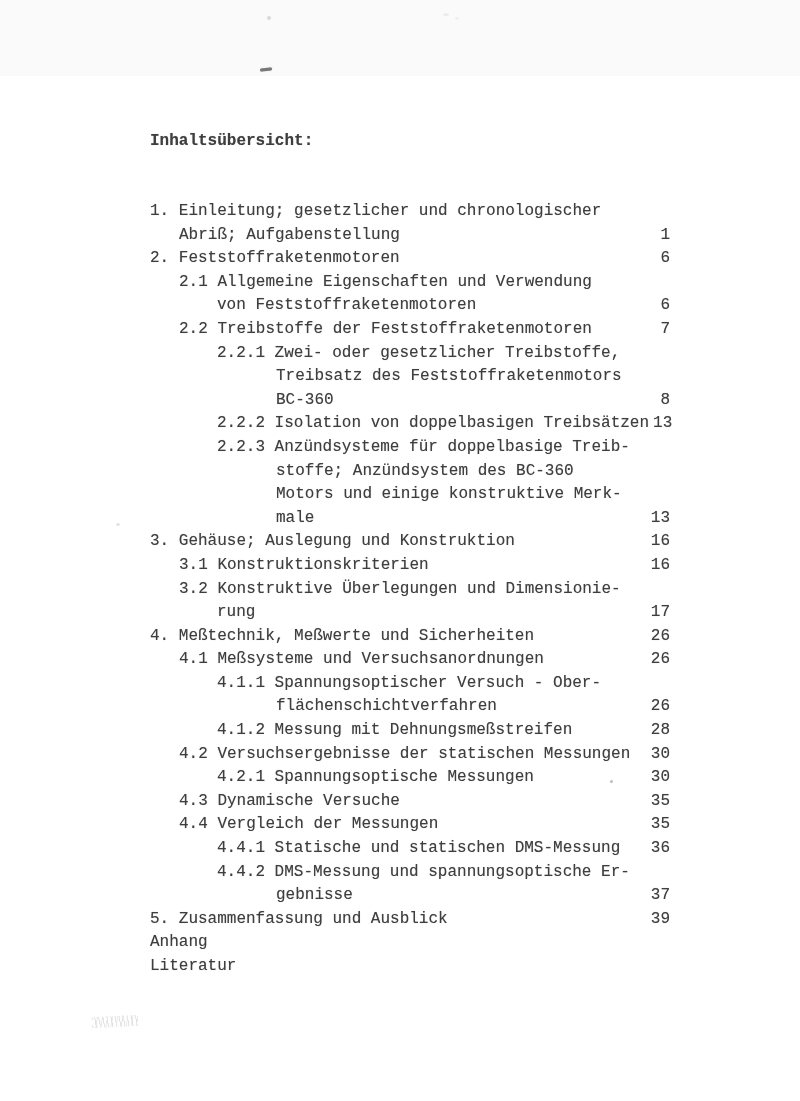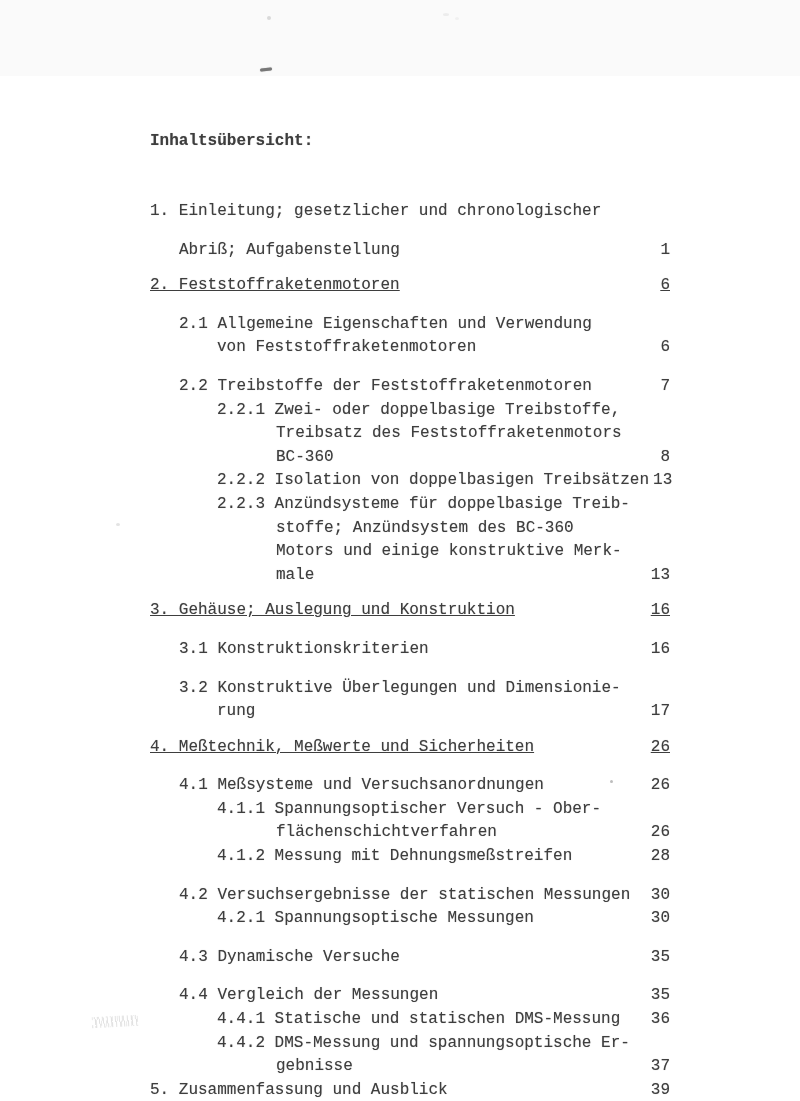--- a/index.html
+++ b/index.html
@@ -45,23 +45,23 @@
     font-size: 16px;
   }
   .toc-line {
     display: flex;
     align-items: center;
     height: 23.6px;
     line-height: 23.6px;
     white-space: pre;
     text-shadow: 0 0 0.8px rgba(62,62,62,0.45);
   }
-  .toc-line.section-break { margin-top: 12px; text-decoration: underline; }
+  .toc-line.section-break { margin-top: 0; }
   .indent-0 { padding-left: 0; }
-  .indent-1 { padding-left: 29px; margin-top: 15px; }
+  .indent-1 { padding-left: 29px; }
   .indent-2 { padding-left: 67px; }
   .indent-3 { padding-left: 126px; }
   .toc-line .p { margin-left: auto; padding-left: 4px; }
 
   
   .artifact { position: absolute; pointer-events: none; }
   .speck-a { left: 267px; top: 16px; width: 4px; height: 4px; border-radius: 50%; background: #d9d9d9; }
   .speck-b { left: 443px; top: 13px; width: 6px; height: 3px; border-radius: 50%; background: #ececec; }
   .speck-c { left: 455px; top: 17px; width: 4px; height: 3px; border-radius: 50%; background: #f0f0f0; }
   .dash-mark { left: 260px; top: 68px; width: 12px; height: 2.5px; background: #777777; transform: rotate(-7deg); border-radius: 2px; box-shadow: 0 0 1px rgba(120,120,120,0.6); }
@@ -93,21 +93,21 @@
 
   <div class="title">Inhaltsübersicht:</div>
 
   <div class="toc" id="toc">
       <div class="toc-line indent-0"><span class="t">1. Einleitung; gesetzlicher und chronologischer</span></div>
       <div class="toc-line indent-1"><span class="t">Abriß; Aufgabenstellung</span><span class="p">1</span></div>
       <div class="toc-line indent-0 section-break"><span class="t">2. Feststoffraketenmotoren</span><span class="p">6</span></div>
       <div class="toc-line indent-1"><span class="t">2.1 Allgemeine Eigenschaften und Verwendung</span></div>
       <div class="toc-line indent-2"><span class="t">von Feststoffraketenmotoren</span><span class="p">6</span></div>
       <div class="toc-line indent-1"><span class="t">2.2 Treibstoffe der Feststoffraketenmotoren</span><span class="p">7</span></div>
-      <div class="toc-line indent-2"><span class="t">2.2.1 Zwei- oder doppelbasige Treibstoffe,</span></div>
+      <div class="toc-line indent-2"><span class="t">2.2.1 Zwei- oder gesetzlicher Treibstoffe,</span></div>
       <div class="toc-line indent-3"><span class="t">Treibsatz des Feststoffraketenmotors</span></div>
       <div class="toc-line indent-3"><span class="t">BC-360</span><span class="p">8</span></div>
       <div class="toc-line indent-2"><span class="t">2.2.2 Isolation von doppelbasigen Treibsätzen</span><span class="p">13</span></div>
       <div class="toc-line indent-2"><span class="t">2.2.3 Anzündsysteme für doppelbasige Treib-</span></div>
       <div class="toc-line indent-3"><span class="t">stoffe; Anzündsystem des BC-360</span></div>
       <div class="toc-line indent-3"><span class="t">Motors und einige konstruktive Merk-</span></div>
       <div class="toc-line indent-3"><span class="t">male</span><span class="p">13</span></div>
       <div class="toc-line indent-0 section-break"><span class="t">3. Gehäuse; Auslegung und Konstruktion</span><span class="p">16</span></div>
       <div class="toc-line indent-1"><span class="t">3.1 Konstruktionskriterien</span><span class="p">16</span></div>
       <div class="toc-line indent-1"><span class="t">3.2 Konstruktive Überlegungen und Dimensionie-</span></div>

